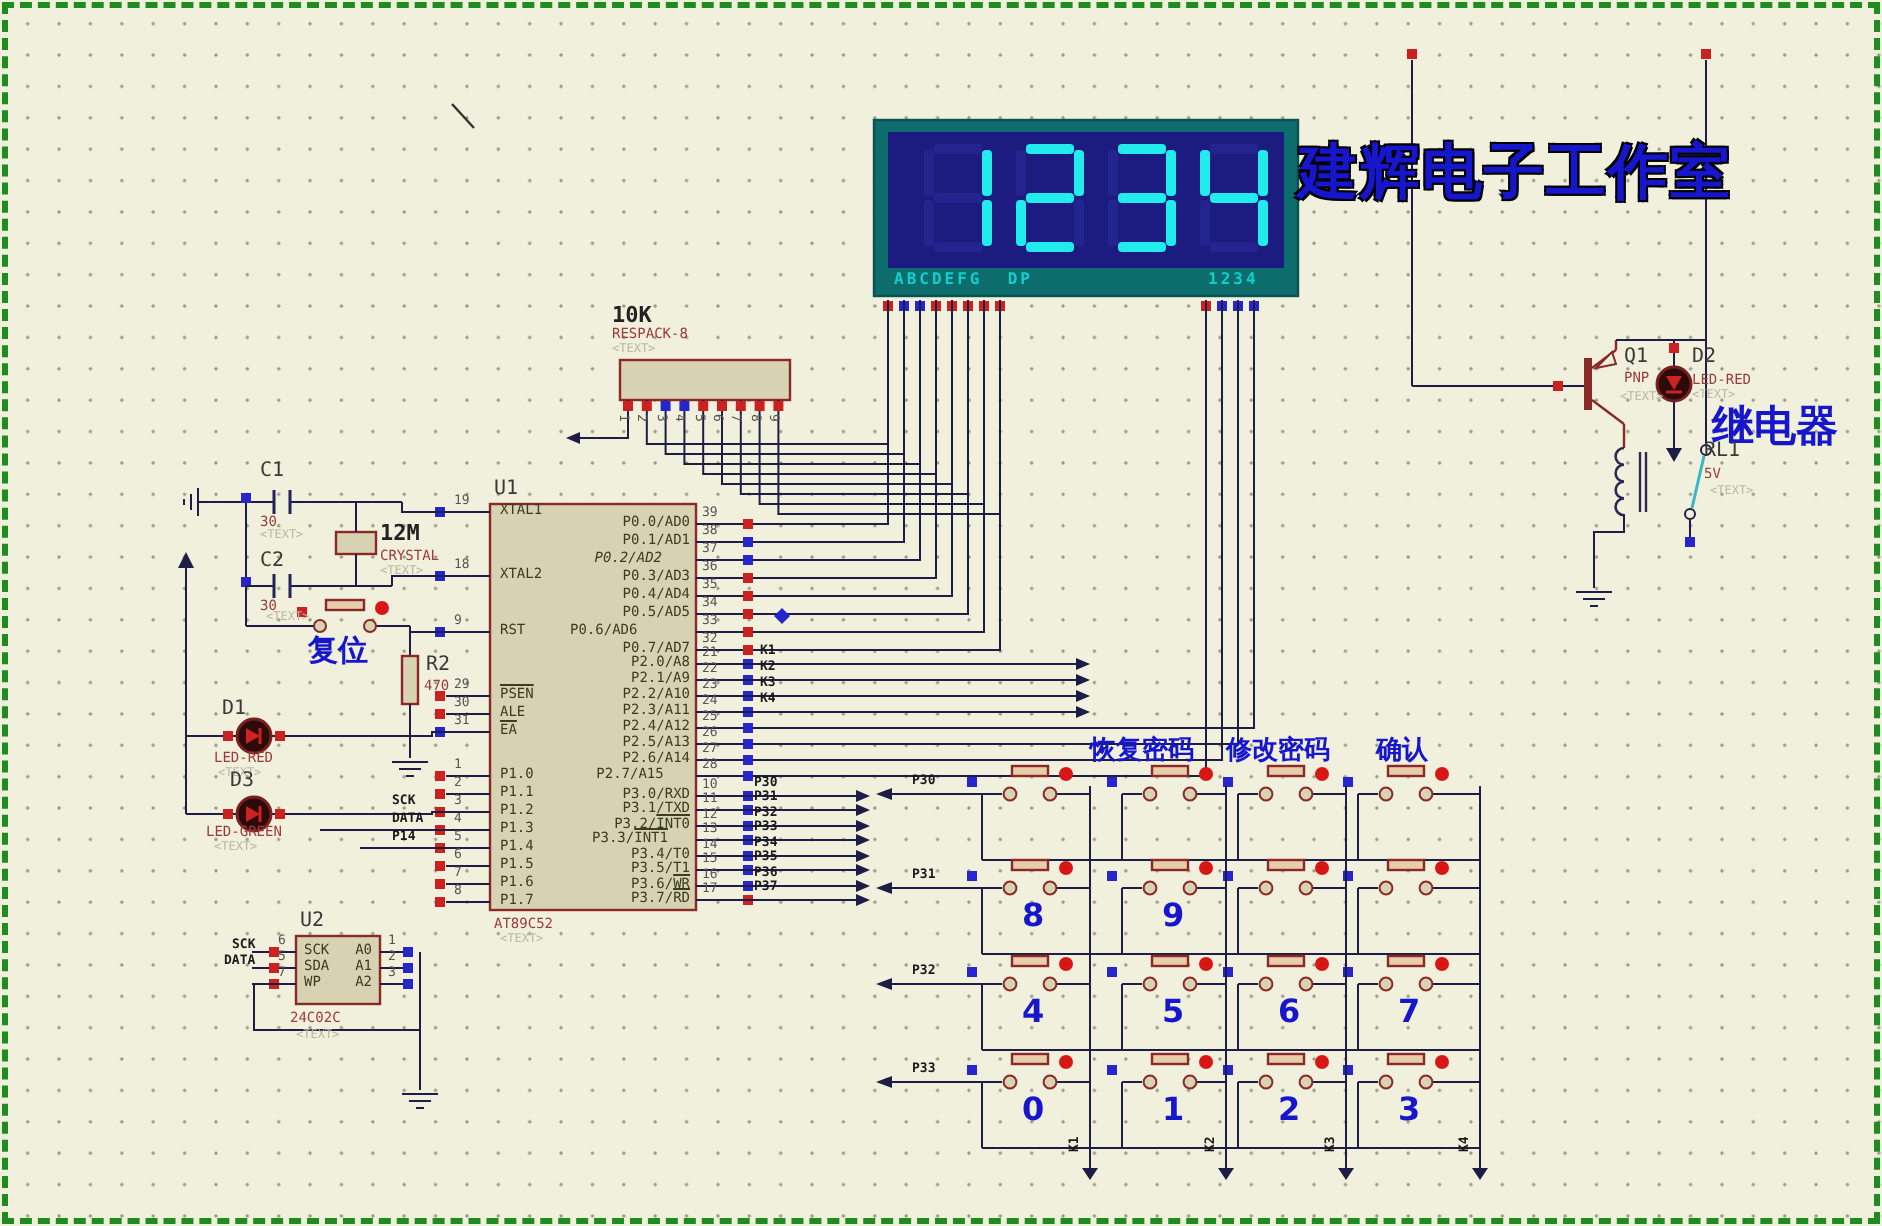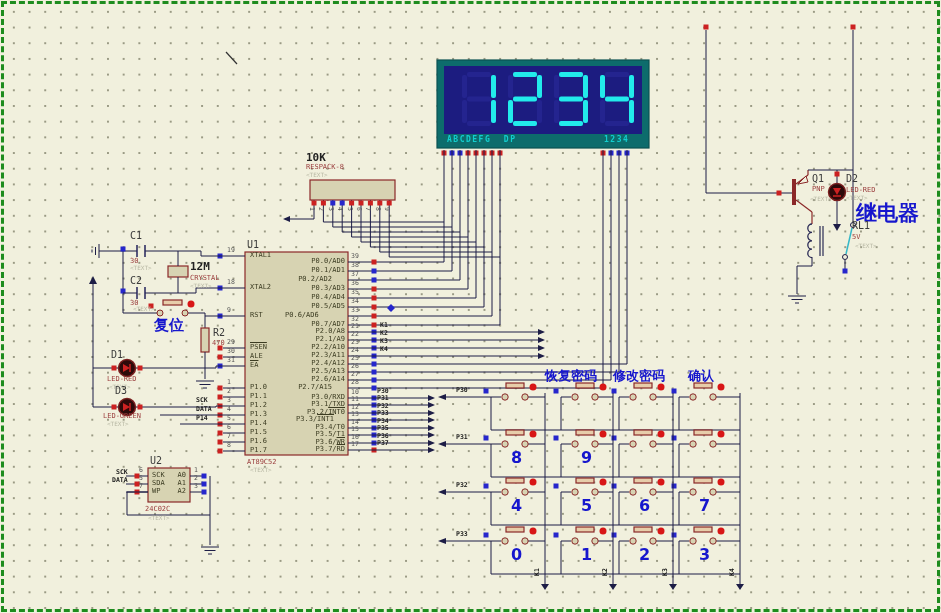--- a/index.html
+++ b/index.html
@@ -468,20 +468,21 @@
       <line x1="795" y1="303" x2="799" y2="303" stroke="#1d1d46" stroke-width="1"></line>
       <circle cx="853" cy="225" r="2.5" fill="none" stroke="#1d1d46"></circle>
       <line x1="852" y1="228" x2="846" y2="254" stroke="#35b8c8" stroke-width="1.5"></line>
       <circle cx="845" cy="257" r="2.5" fill="none" stroke="#1d1d46"></circle>
       <line x1="845" y1="260" x2="845" y2="269" stroke="#1d1d46" stroke-width="1"></line>
       <rect x="842.5" y="268.5" width="5" height="5" fill="#2626cc"></rect>
       <line x1="226" y1="52" x2="237" y2="64" stroke="#333" stroke-width="1.2"></line>
     </svg>
 
   <div id="static-labels">
+    <div class="lbl title" style="left:649px;top:72px">建辉电子工作室</div>
 
     <div class="lbl bigval" style="left:306px;top:152px">10K</div>
     <div class="lbl val" style="left:306px;top:164px">RESPACK-8</div>
     <div class="lbl ph" style="left:306px;top:172px">&lt;TEXT&gt;</div>
 
     <div class="lbl ref" style="left:247px;top:240px">U1</div>
     <div class="lbl val" style="left:247px;top:459px">AT89C52</div>
     <div class="lbl ph" style="left:250px;top:467px">&lt;TEXT&gt;</div>
 
     <div class="lbl ref" style="left:130px;top:231px">C1</div>
@@ -570,21 +571,21 @@
       <div class="lbl pname" style="top: 429px; left: 250px;"><span>P1.5</span></div>
       <div class="lbl num" style="left: 227px; top: 433px;">7</div>
       <div class="lbl pname" style="top: 438px; left: 250px;"><span>P1.6</span></div>
       <div class="lbl num" style="left: 227px; top: 442px;">8</div>
       <div class="lbl pname" style="top: 447px; left: 250px;"><span>P1.7</span></div>
       <div class="lbl num" style="left: 351px; top: 253px;">39</div>
       <div class="lbl pname" style="top: 258px; left: 285px; width: 60px; text-align: right;"><span>P0.0/AD0</span></div>
       <div class="lbl num" style="left: 351px; top: 262px;">38</div>
       <div class="lbl pname" style="top: 267px; left: 285px; width: 60px; text-align: right;"><span>P0.1/AD1</span></div>
       <div class="lbl num" style="left: 351px; top: 271px;">37</div>
-      <div class="lbl pname" style="top: 276px; left: 285px; width: 60px; text-align: center;"><span>P0.2/AD2</span></div>
+      <div class="lbl pname" style="top: 276px; left: 271px; width: 60px; text-align: right; font-style: italic;"><span>P0.2/AD2</span></div>
       <div class="lbl num" style="left: 351px; top: 280px;">36</div>
       <div class="lbl pname" style="top: 285px; left: 285px; width: 60px; text-align: right;"><span>P0.3/AD3</span></div>
       <div class="lbl num" style="left: 351px; top: 289px;">35</div>
       <div class="lbl pname" style="top: 294px; left: 285px; width: 60px; text-align: right;"><span>P0.4/AD4</span></div>
       <div class="lbl num" style="left: 351px; top: 298px;">34</div>
       <div class="lbl pname" style="top: 303px; left: 285px; width: 60px; text-align: right;"><span>P0.5/AD5</span></div>
       <div class="lbl num" style="left: 351px; top: 307px;">33</div>
       <div class="lbl pname" style="top: 312px; left: 285px; width: 60px; text-align: left;"><span>P0.6/AD6</span></div>
       <div class="lbl num" style="left: 351px; top: 316px;">32</div>
       <div class="lbl pname" style="top: 321px; left: 285px; width: 60px; text-align: right;"><span>P0.7/AD7</span></div>

